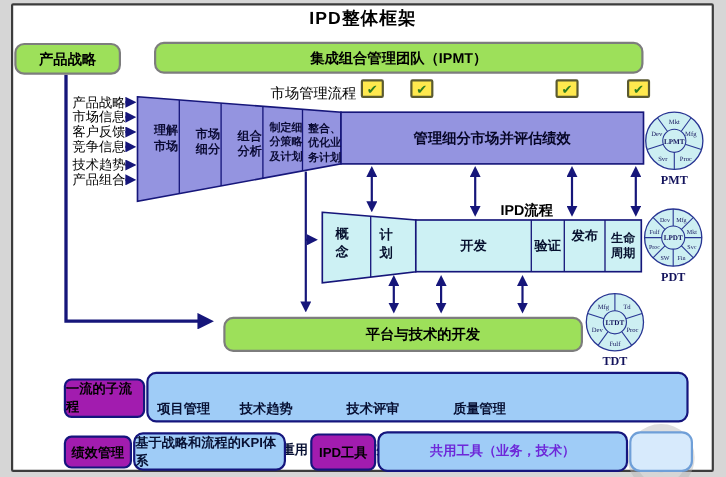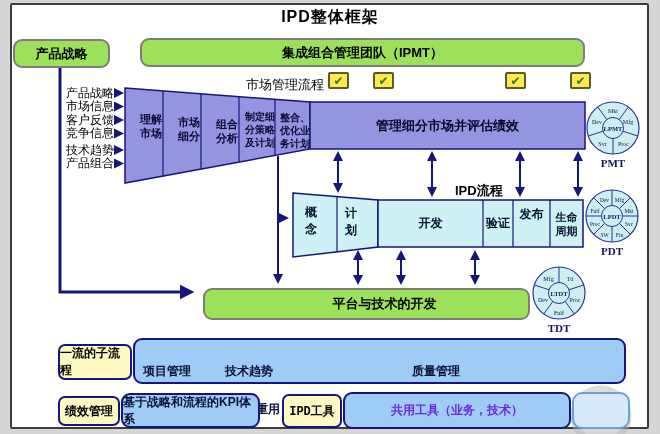--- a/index.html
+++ b/index.html
@@ -18,23 +18,23 @@
     left:0;top:7px;width:660px;text-align:center;
     font-size:16px;font-weight:bold;letter-spacing:1px;
   }
   .gbox{
     background:#9de05a;border:2px solid #7d7d7d;border-radius:9px;
     display:flex;align-items:center;justify-content:center;
     font-size:13px;font-weight:bold;
     box-sizing:border-box;
   }
   .pbox{
-    background:#fef9c3;border:2px solid #15157d;border-radius:7px;
+    background:#a21caf;border:2px solid #15157d;border-radius:7px;
     display:flex;align-items:center;justify-content:center;
-    font-size:12px;font-weight:bold;box-sizing:border-box;font-family:Liberation Mono, monospace;
+    font-size:12px;font-weight:bold;box-sizing:border-box;
   }
   .bbox{
     background:#9fccf7;border:2px solid #15157d;border-radius:9px;
     box-sizing:border-box;
   }
   .ctr{display:flex;align-items:center;justify-content:center;}
   .pre{white-space:pre-line;}
   .inlabel{font-size:12px;line-height:13px;text-align:right;width:56px;}
   .seg{
     text-align:right;font-weight:bold;color:#0a0a33;
@@ -248,29 +248,33 @@
   <text x="18.5" y="15" font-size="6" text-anchor="middle">Mfg</text>
   <text x="29" y="29.5" font-size="6.5" font-weight="bold" text-anchor="middle">LTDT</text>
   <text x="29" y="66" font-size="11" font-weight="bold" text-anchor="middle" fill="#909090">TDT</text>
 </svg>
 
 <div class="abs" style="left:572px;top:392px;width:58px;height:37px;background:#d7eafc;border:2px solid #6f9fd8;border-radius:10px;box-sizing:border-box;"></div>
 
 <div class="abs pbox" style="left:58px;top:344px;width:74px;height:36px;">
   <span>一流的子流程</span>
 </div>
-<div class="abs bbox" style="left:133px;top:338px;width:493px;height:46px;text-align:center;">
+<div class="abs bbox" style="left:133px;top:338px;width:493px;height:46px;">
   <div class="abs sublbl" style="left:8px;top:3px;">
     <span>项目管理</span><br>
     <span>需求管理</span>
   </div>
   <div class="abs sublbl" style="left:83px;top:3px;">
     <span>技术趋势</span><br>
     <span>CBB—重用</span>
   </div>
+  <div class="abs sublbl" style="left:180px;top:3px;">
+    <span>技术评审</span><br>
+    <span>采购/外协管理</span>
+  </div>
   <div class="abs sublbl" style="left:277px;top:3px;">
     <span>质量管理</span><br>
     <span>管道管理</span>
   </div>
 </div>
 
 <div class="abs pbox" style="left:58px;top:396px;width:62px;height:30px;">
   <span>绩效管理</span>
 </div>
 <div class="abs bbox ctr" style="left:121px;top:393px;width:139px;height:35px;font-size:12px;font-weight:bold;color:#071033;">

